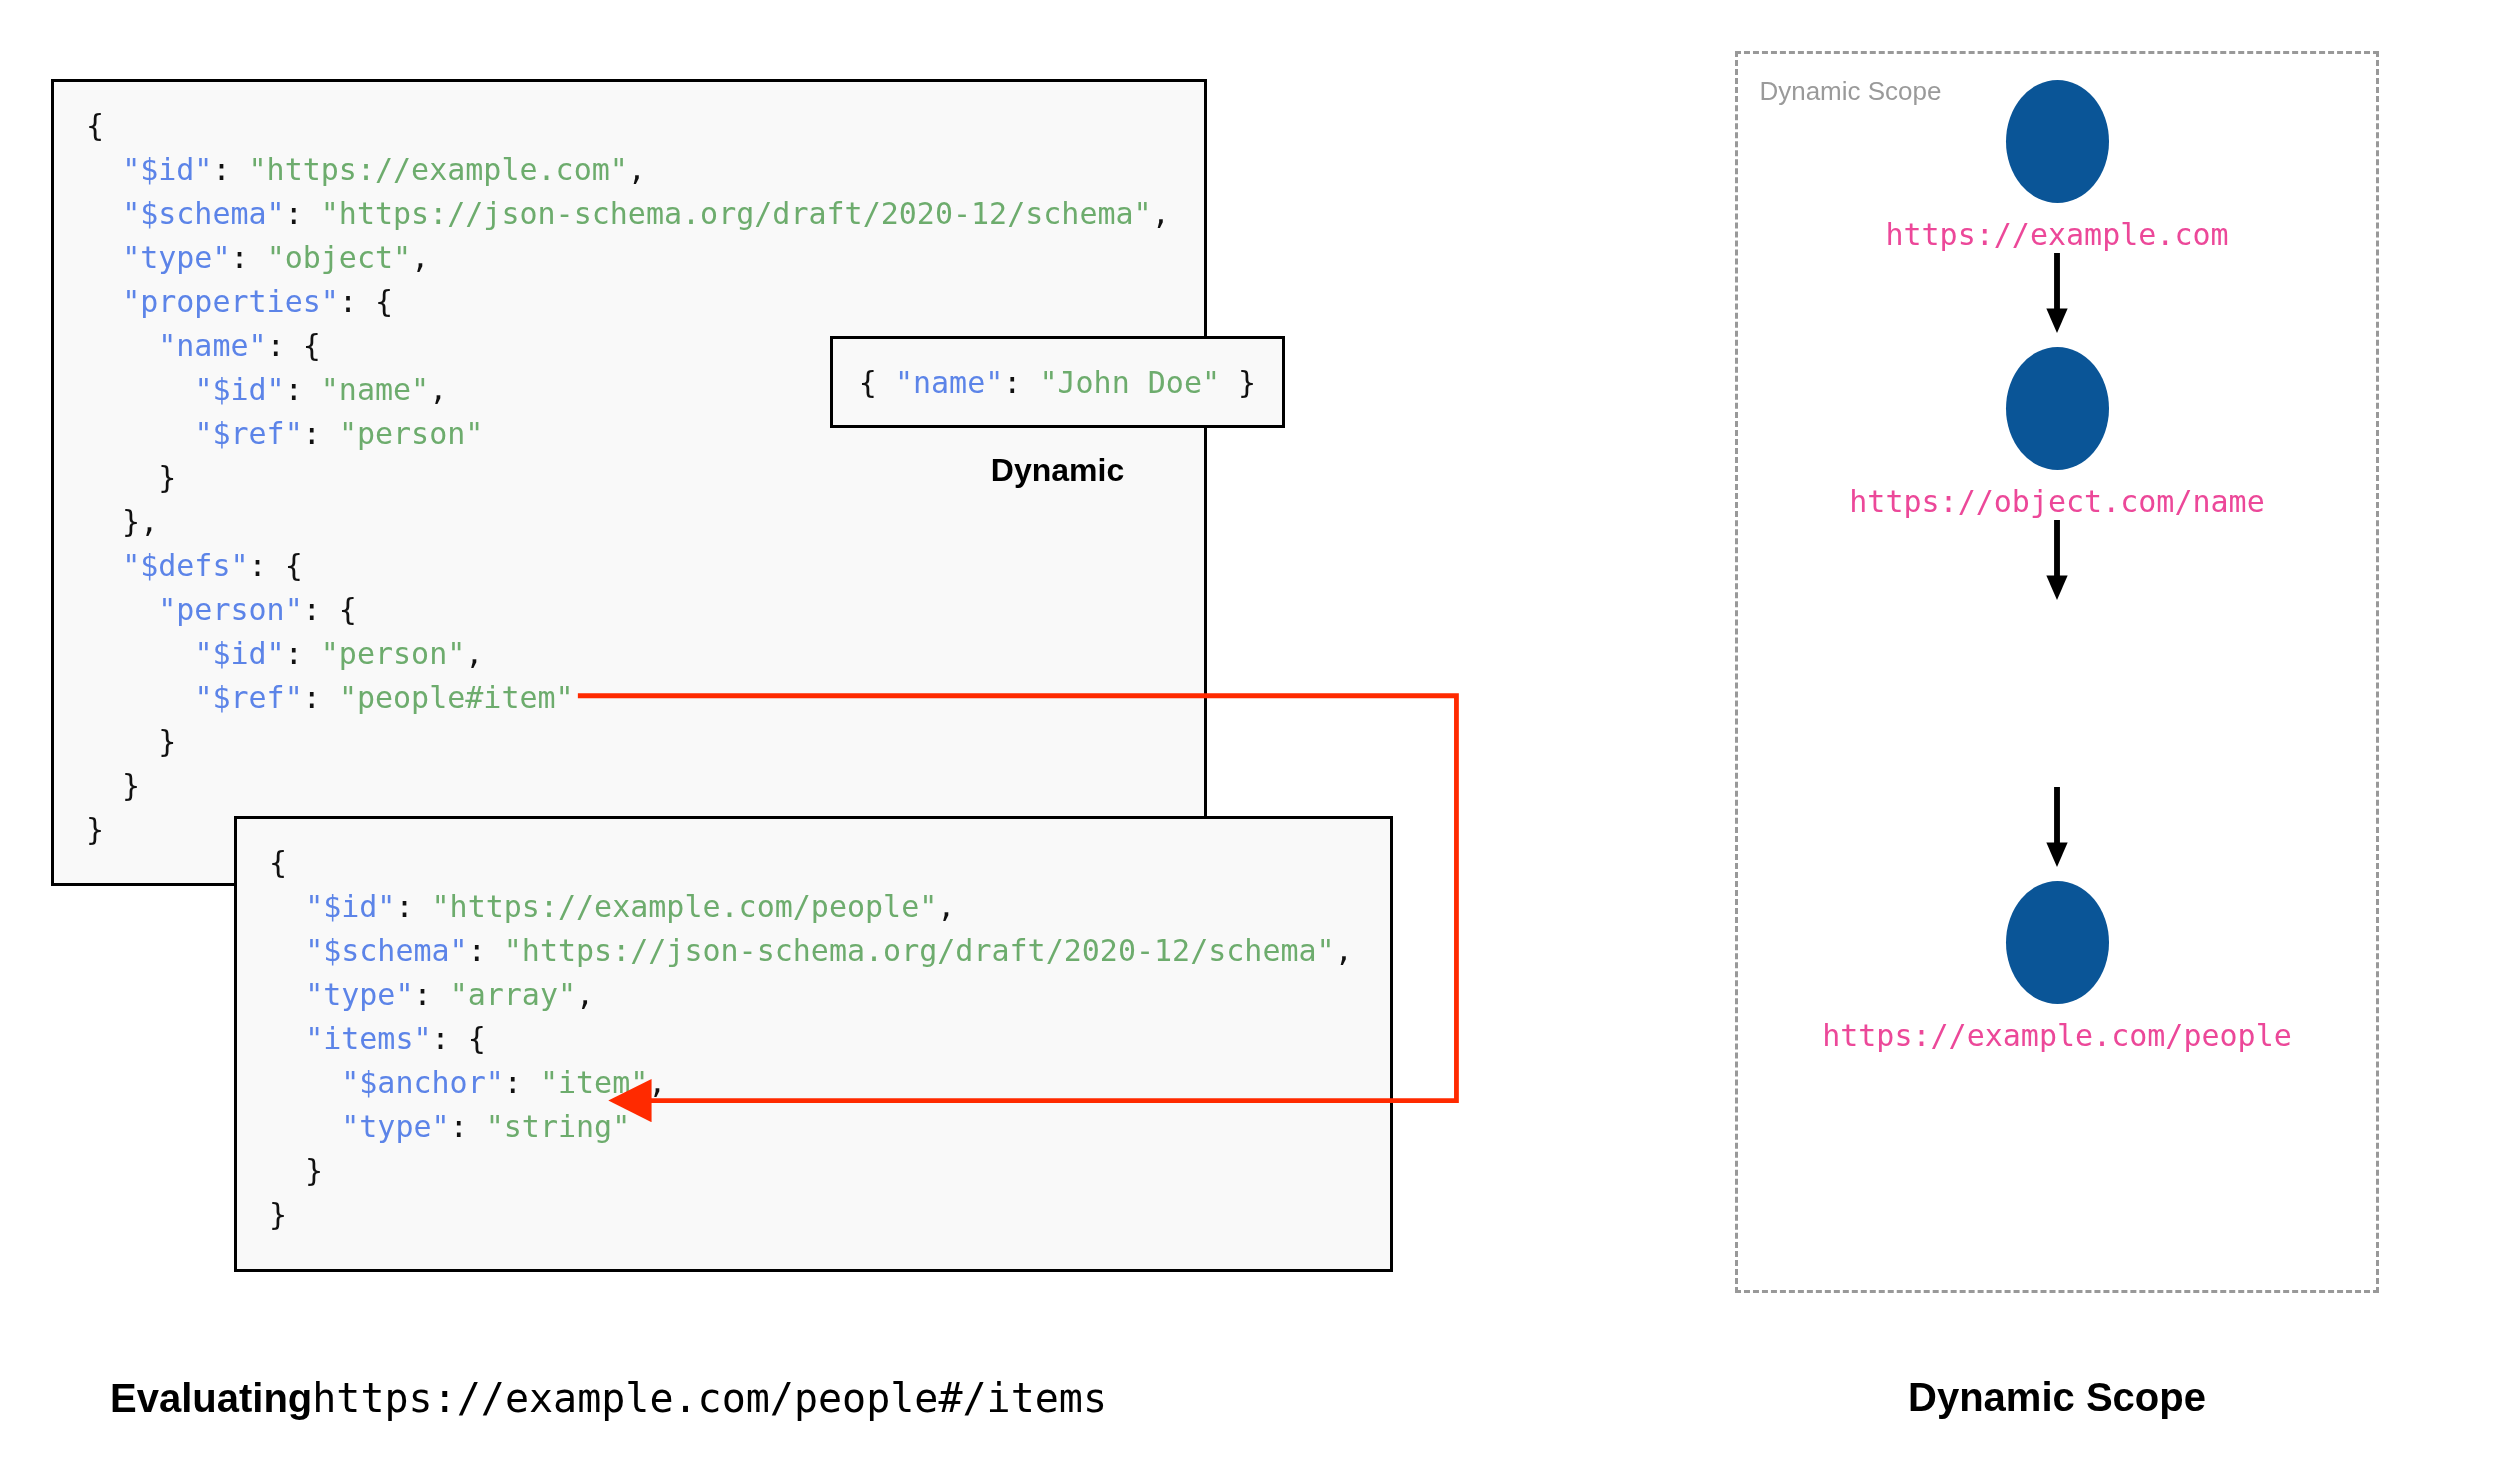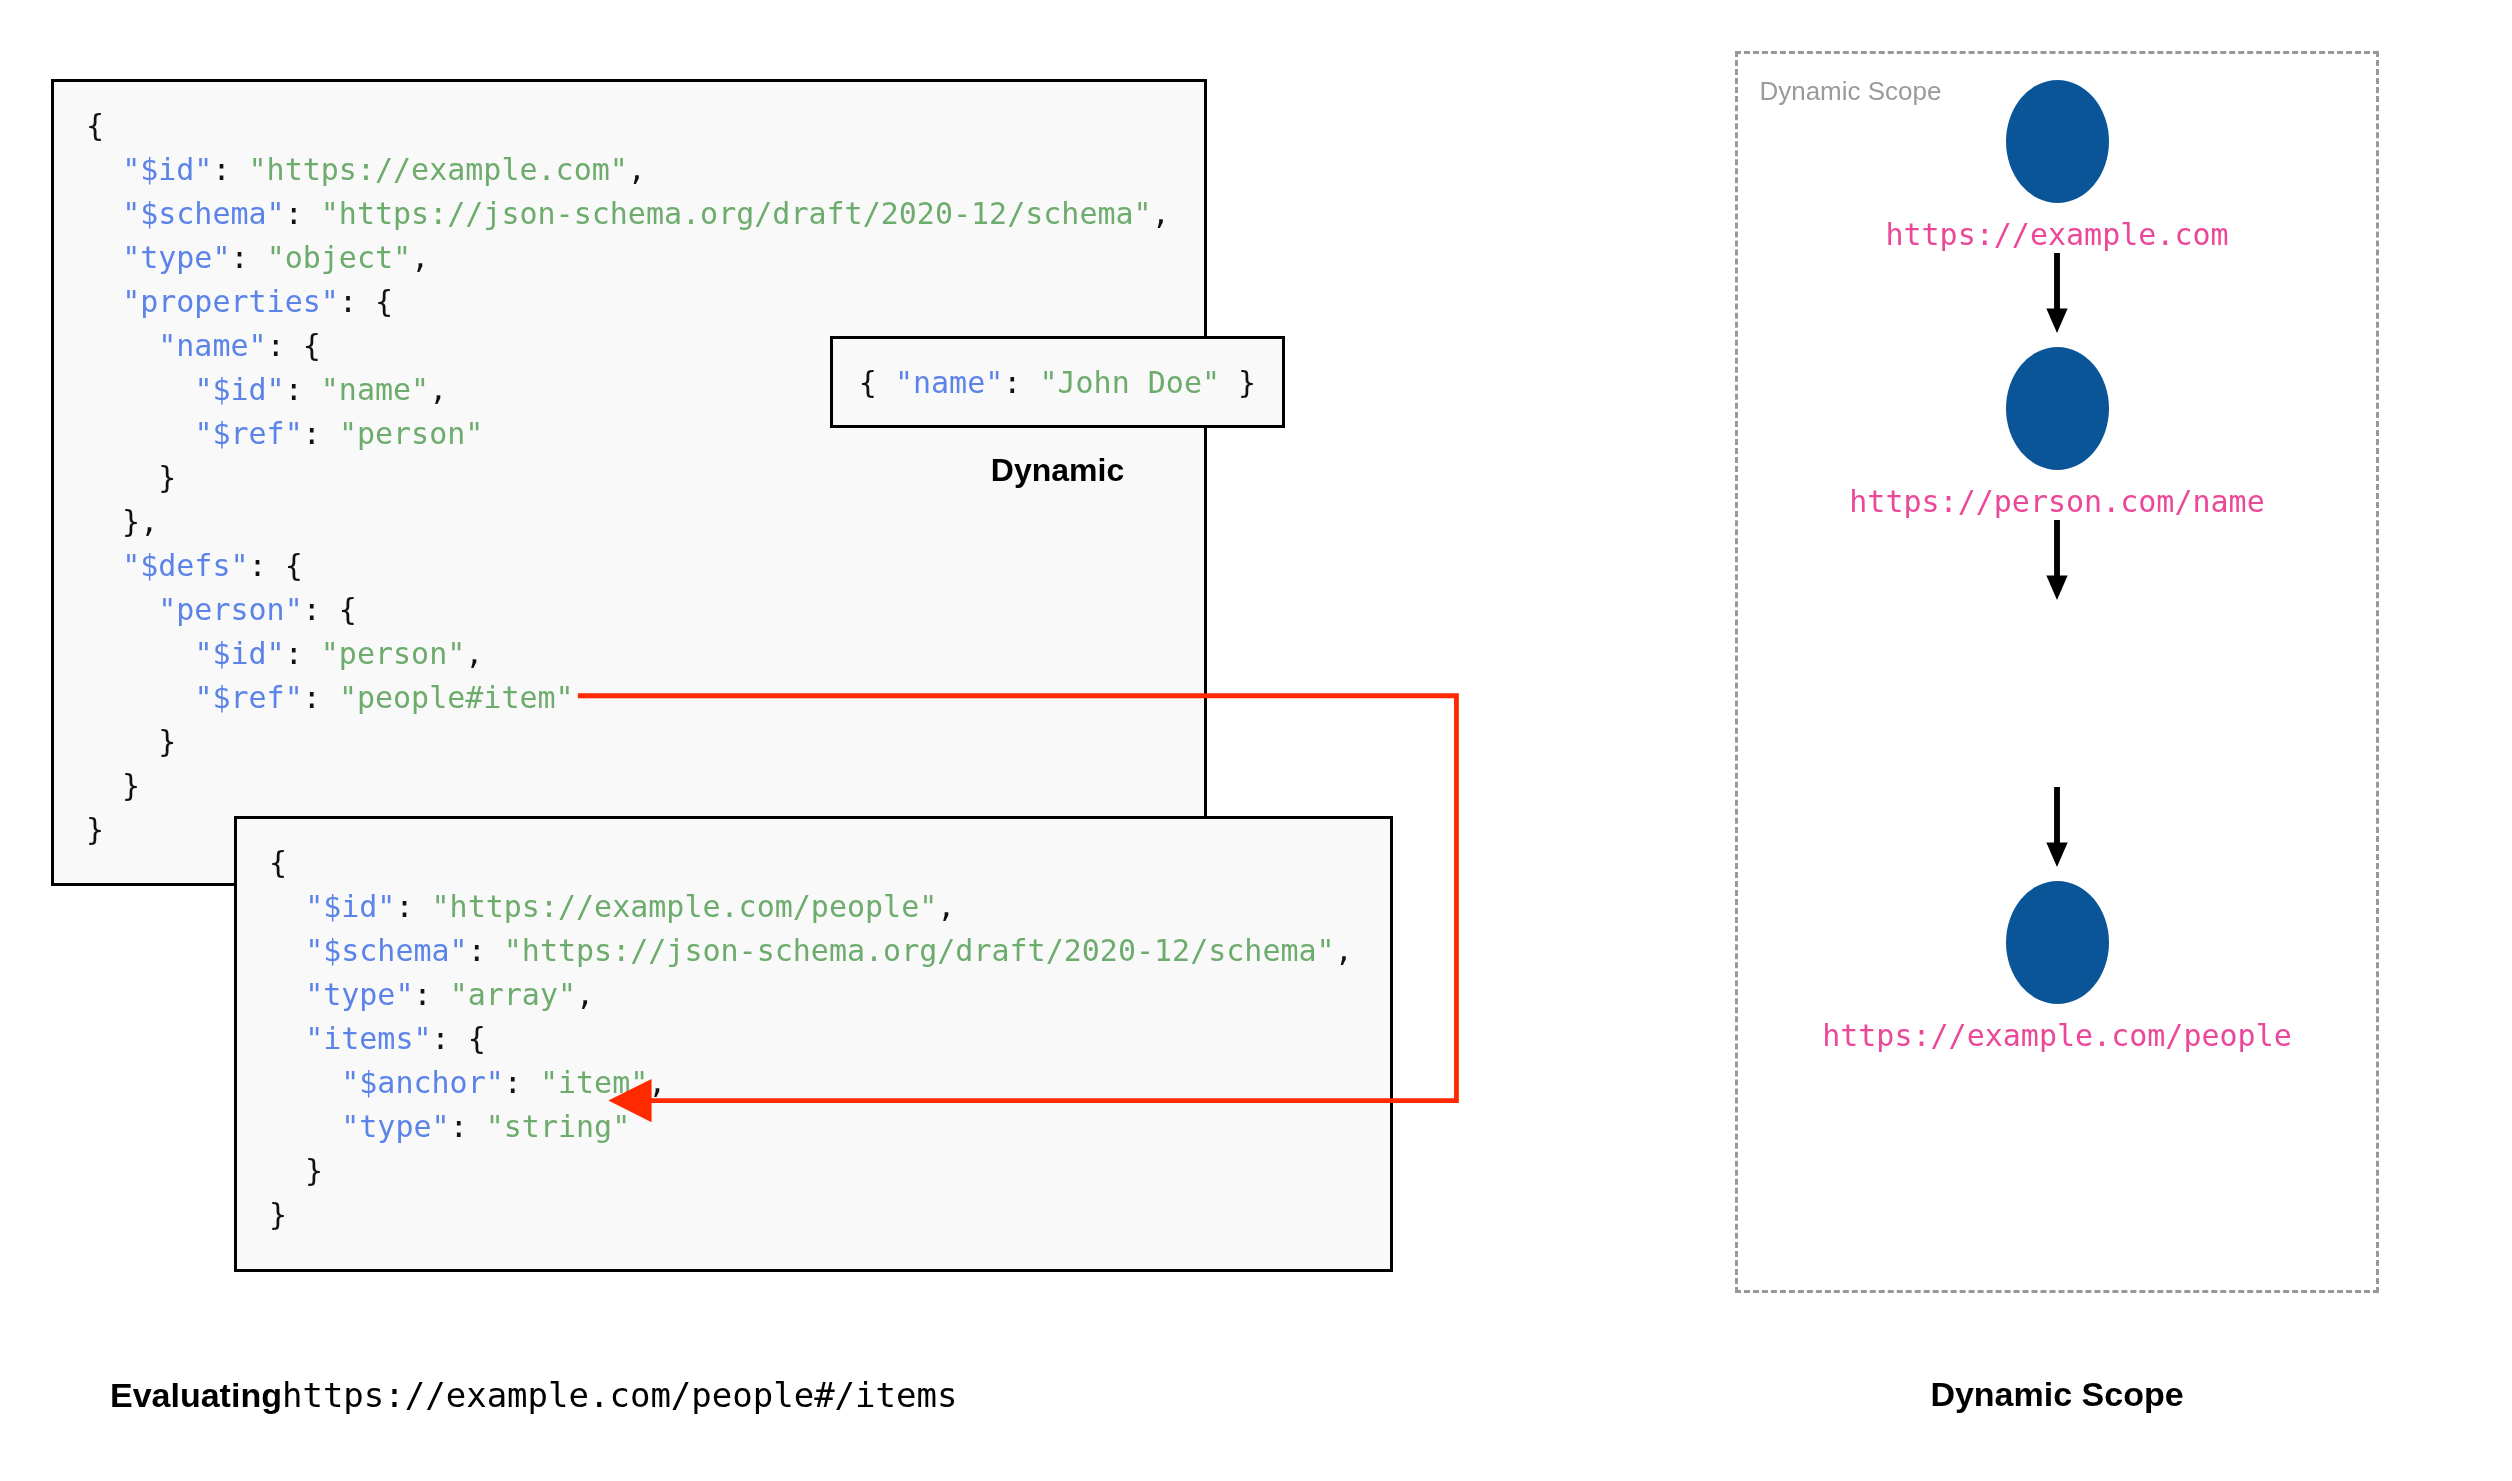--- a/index.html
+++ b/index.html
@@ -81,21 +81,21 @@
     left: 567px;
     top: 668px;
     width: 919px;
     height: 470px;
     pointer-events: none;
   }
 
   
   .caption {
     position: absolute;
-    font-size: 34px;
+    font-size: 40px;
     color: #000000;
     white-space: nowrap;
   }
   #caption-left { left: 110px; top: 1375px; }
   #caption-left .lead {
     font-family: "Liberation Sans", sans-serif;
     font-weight: bold;
   }
   #caption-left .mono {
     font-family: "DejaVu Sans Mono", "Liberation Mono", monospace;
@@ -218,21 +218,21 @@
     </div>
     <div class="arrow-down" style="top:199px">
       <svg width="32" height="80" viewBox="0 0 60 150">
         <path d="M30 0 L30 112" stroke="#000" stroke-width="11" fill="none"></path>
         <path d="M30 150 L10 104 L50 104 z" fill="#000"></path>
       </svg>
     </div>
 
     <div class="node" style="top:293px">
       <div class="ellipse"></div>
-      <div class="node-label">https://person.com/name</div>
+      <div class="node-label">https://object.com/name</div>
     </div>
     <div class="arrow-down" style="top:466px">
       <svg width="32" height="80" viewBox="0 0 60 150">
         <path d="M30 0 L30 112" stroke="#000" stroke-width="11" fill="none"></path>
         <path d="M30 150 L10 104 L50 104 z" fill="#000"></path>
       </svg>
     </div>
 
     <div class="arrow-down" style="top:733px">
       <svg width="32" height="80" viewBox="0 0 60 150">

